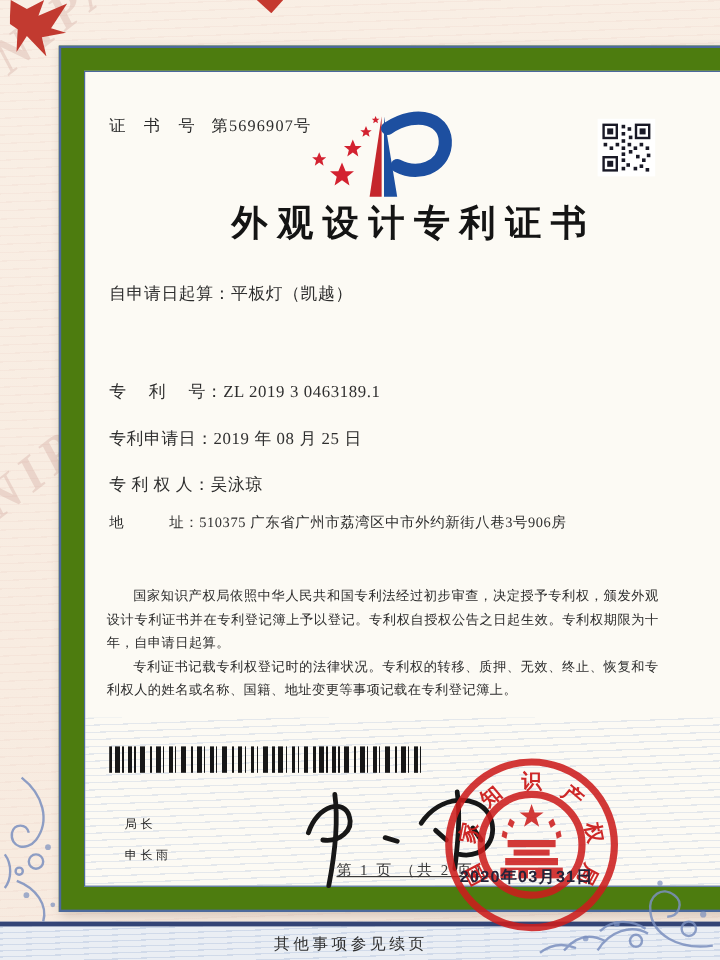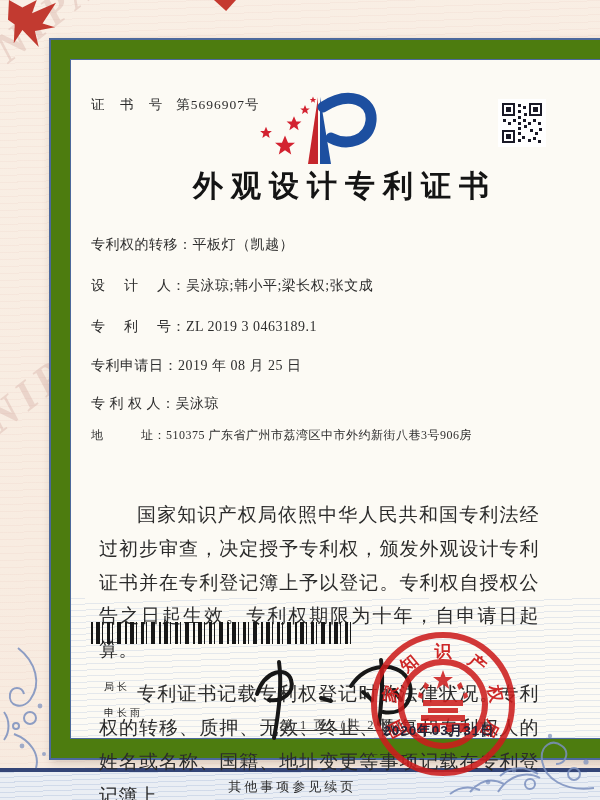--- a/index.html
+++ b/index.html
@@ -37,21 +37,21 @@
     position:absolute;left:0;top:106px;width:100%;text-align:center;
     font-size:30px;font-weight:bold;color:#141414;letter-spacing:8px;
   }
   .row{position:absolute;left:20px;font-size:14px;color:#2e2e2e;white-space:nowrap;letter-spacing:.5px;}
   .r1{top:176px}.r2{top:217px}.r3{top:258px}.r4{top:297px}.r5{top:335px}
   .r6{top:367px;font-size:12px;}
   .r7{top:402px;width:460px;}
   .r7 .second{position:absolute;left:262px;top:0;}
   .paras{position:absolute;left:18px;top:428px;width:460px;}
   .paras p{
-    margin:10px;font-size:19px;line-height:1.78;color:#2b2b2b;text-indent:2em;
+    margin:0;font-size:11px;line-height:1.78;color:#2b2b2b;text-indent:2em;
     letter-spacing:.4px;text-align:justify;
   }
   .barcode{
     position:absolute;left:20px;top:562px;width:262px;height:22px;
     background-image:repeating-linear-gradient(90deg,
       #171717 0 2px,rgba(0,0,0,0) 2px 5px,
       #171717 5px 9px,rgba(0,0,0,0) 9px 11px,
       #171717 11px 12px,rgba(0,0,0,0) 12px 16px,
       #171717 16px 19px,rgba(0,0,0,0) 19px 21px,
       #171717 21px 22px,rgba(0,0,0,0) 22px 26px,
@@ -182,24 +182,21 @@
           <rect x="38" y="39" width="3" height="3"></rect>
             <rect x="18" y="38" width="3" height="3"></rect>
             <rect x="39" y="27" width="3" height="3"></rect>
         </g>
       </svg>
     </div>
 
     <div class="title">外观设计专利证书</div>
 
     <div class="row r1">
-      <span>专利权的转移：</span><span>平板灯（凯越）</span>
-    </div>
-    <div class="row r2">
-      <span>设　 计　 人：</span><span>吴泳琼;韩小平;梁长权;张文成</span>
+      <span>自申请日起算：</span><span>平板灯（凯越）</span>
     </div>
     <div class="row r3">
       <span>专　 利　 号：</span><span>ZL 2019 3 0463189.1</span>
     </div>
     <div class="row r4">
       <span>专利申请日：</span><span>2019 年 08 月 25 日</span>
     </div>
     <div class="row r5">
       <span>专 利 权 人：</span><span>吴泳琼</span>
     </div>

